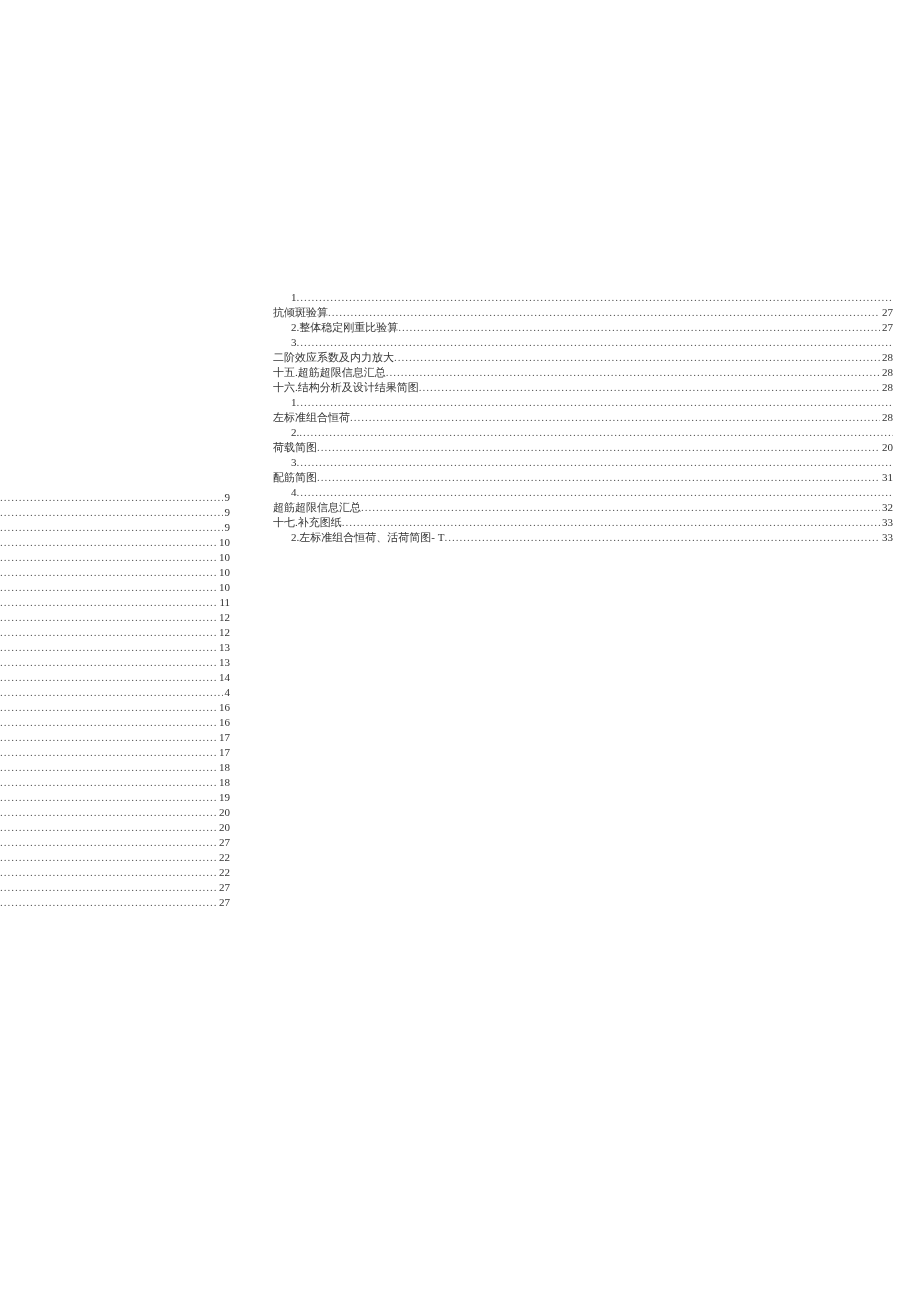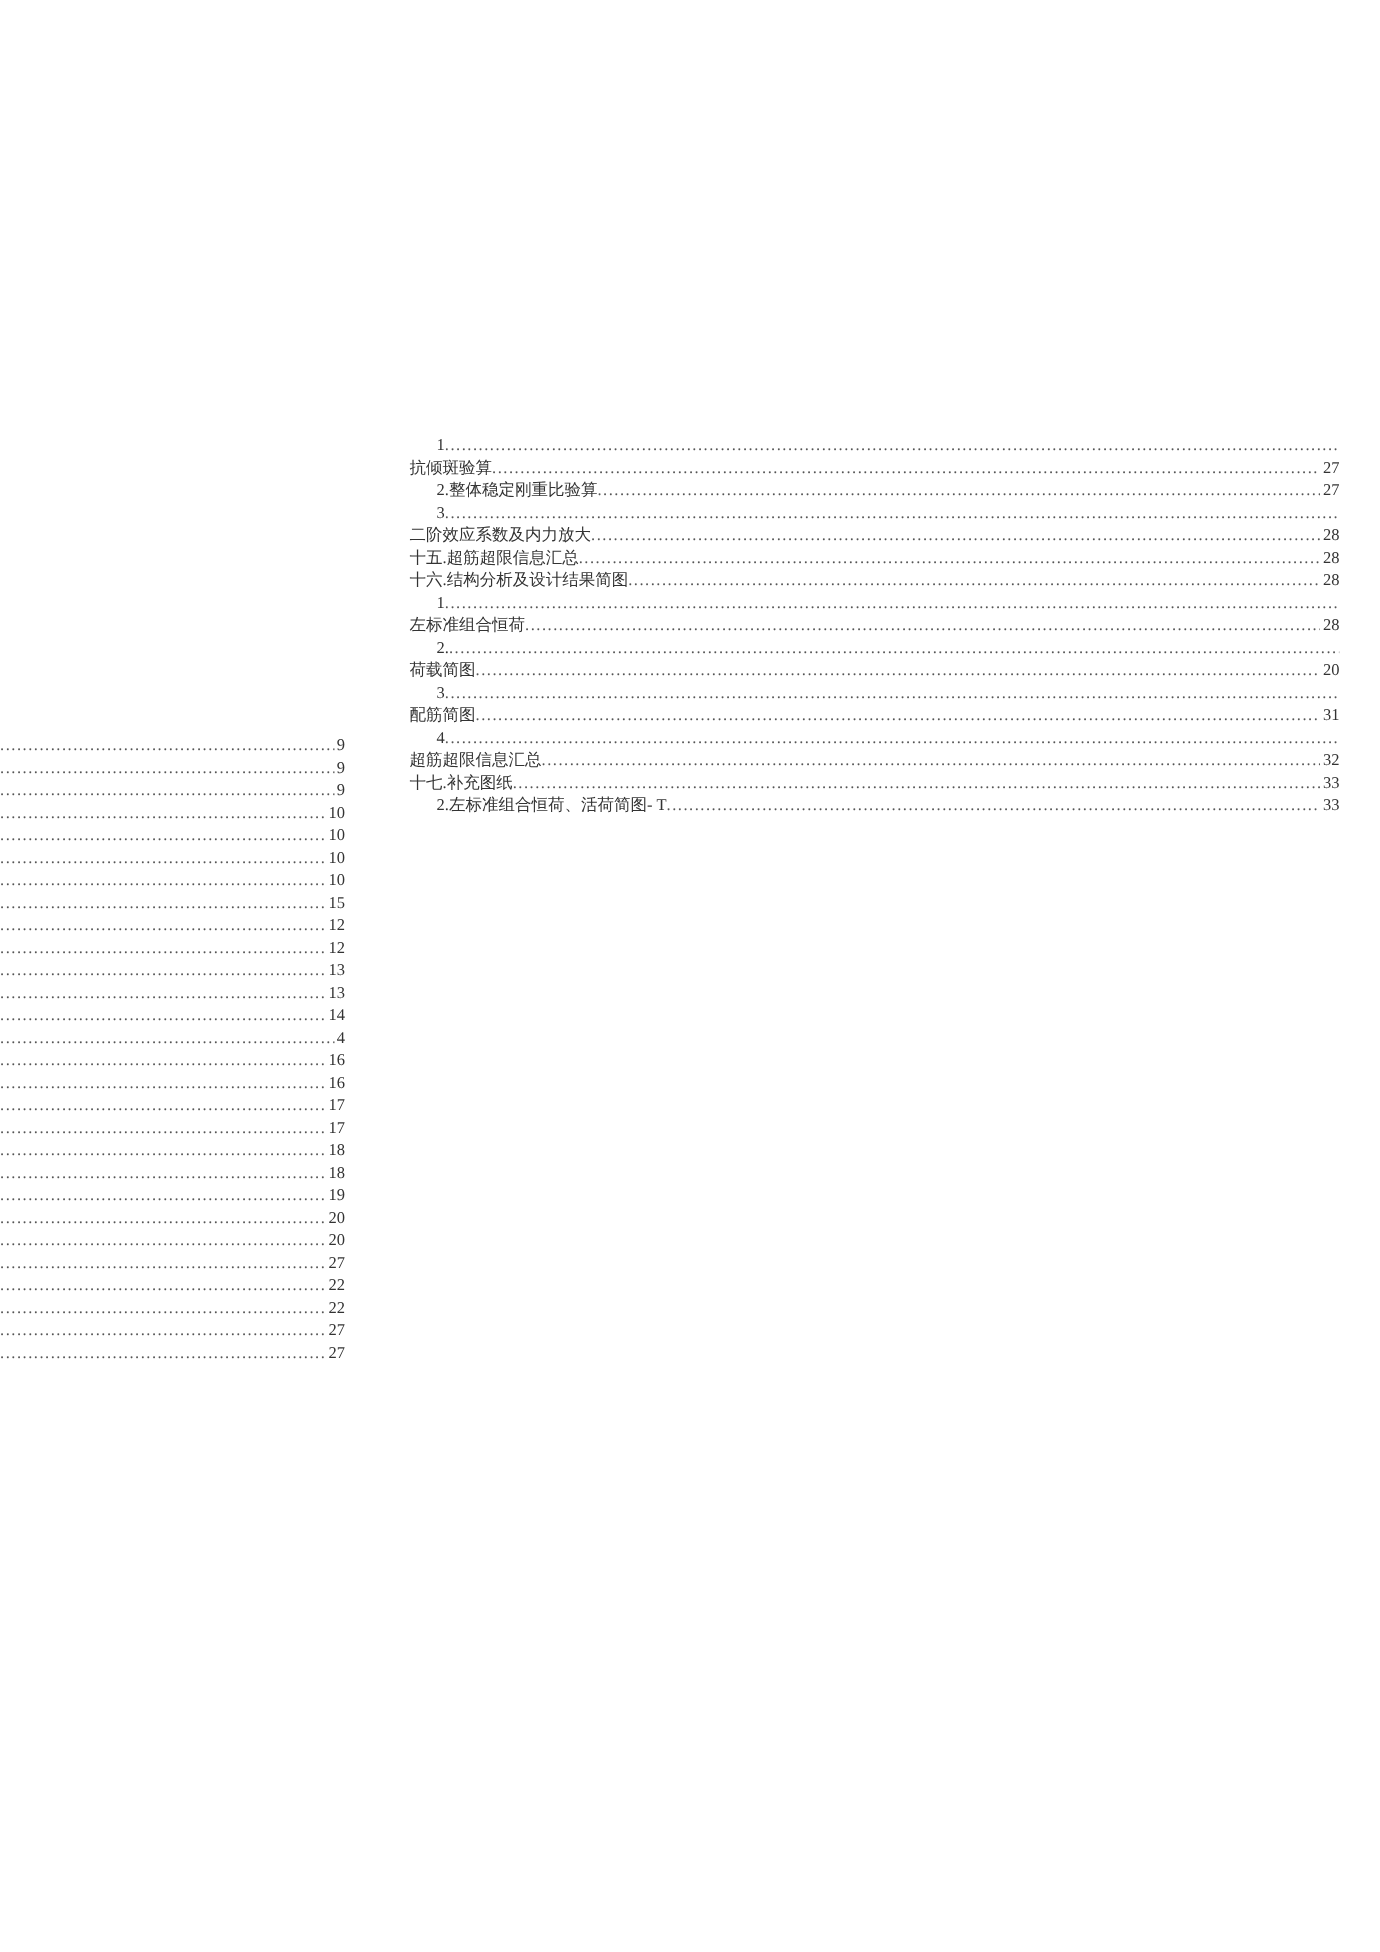--- a/index.html
+++ b/index.html
@@ -90,21 +90,21 @@
       <span class="toc-page">10</span>
     </div>
     <div class="toc-line">
       <span class="toc-title"></span>
       <span class="toc-dots">........................................................................................................................</span>
       <span class="toc-page">10</span>
     </div>
     <div class="toc-line">
       <span class="toc-title"></span>
       <span class="toc-dots">........................................................................................................................</span>
-      <span class="toc-page">15</span>
+      <span class="toc-page">11</span>
     </div>
     <div class="toc-line">
       <span class="toc-title"></span>
       <span class="toc-dots">........................................................................................................................</span>
       <span class="toc-page">12</span>
     </div>
     <div class="toc-line">
       <span class="toc-title"></span>
       <span class="toc-dots">........................................................................................................................</span>
       <span class="toc-page">12</span>

